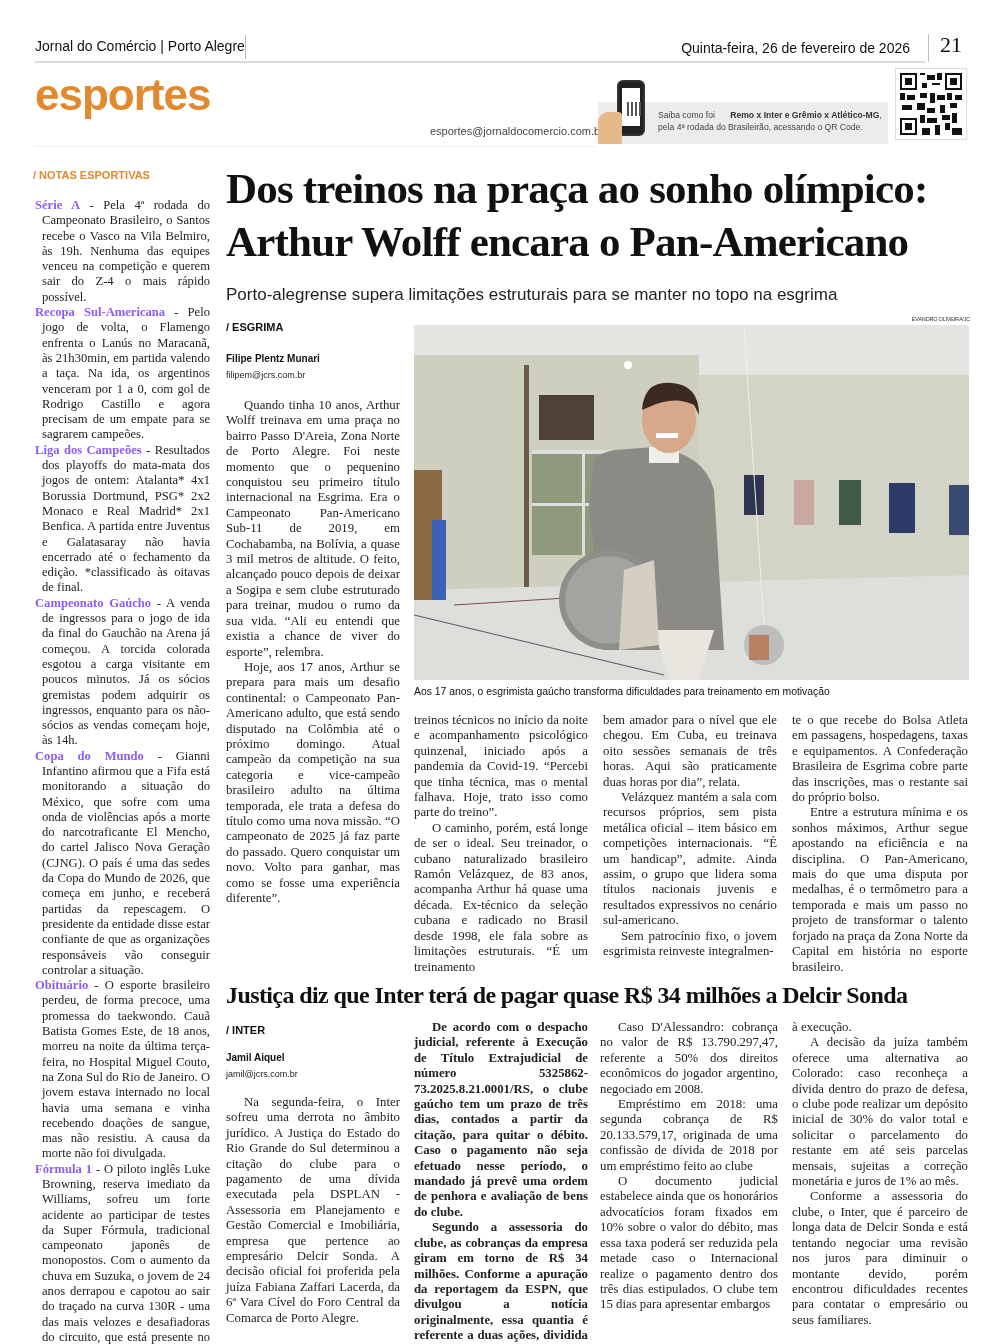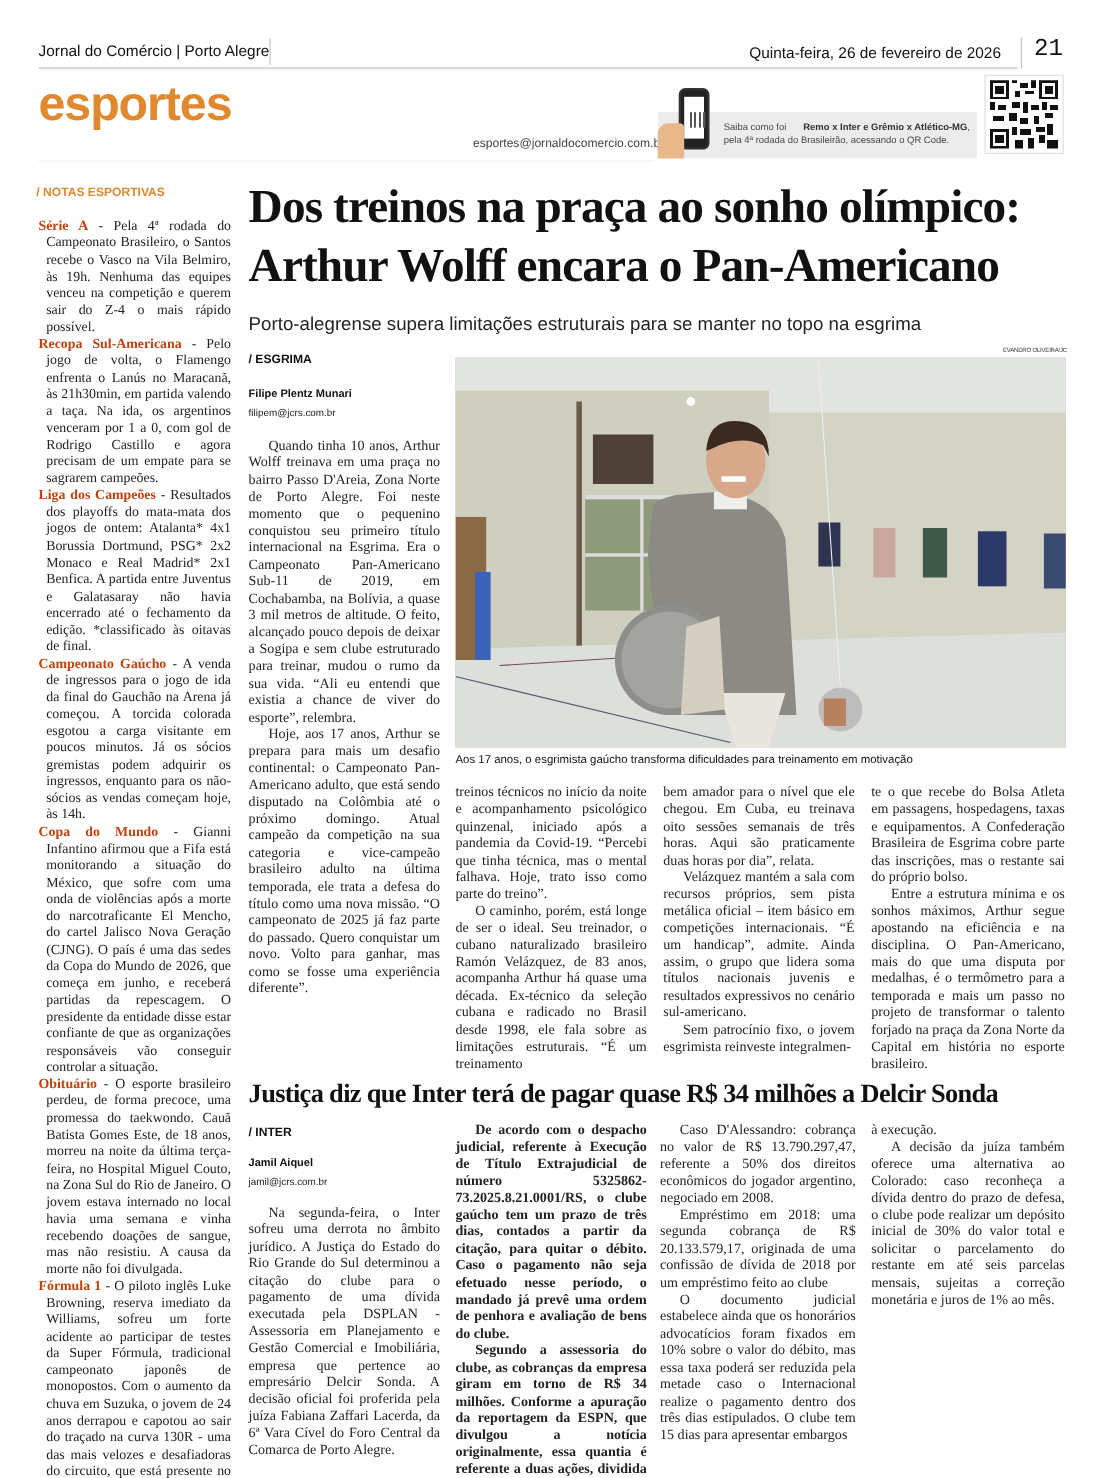--- a/index.html
+++ b/index.html
@@ -6,42 +6,42 @@
   html, body { width: 1003px; height: 1344px; background: #ffffff; overflow: hidden; }
   body { position: relative; font-family: "DejaVu Serif", serif; color: #1a1a1a; }
 
   
   #masthead { position: absolute; left: 35px; top: 35px; width: 935px; height: 28px; }
   #pub-name { position: absolute; left: 0; top: 3px; font-family: "Liberation Sans", sans-serif; font-size: 14px; color: #111; }
   #pub-divider { position: absolute; left: 210px; top: 0; width: 1px; height: 24px; background: #bdbdbd; }
   #header-rule { position: absolute; left: 35px; top: 61px; width: 890px; height: 2px; background: #d9d9d9; }
   #date { position: absolute; right: 60px; top: 5px; font-family: "Liberation Sans", sans-serif; font-size: 14px; color: #111; }
   #page-num-div { position: absolute; left: 928px; top: 34px; width: 1px; height: 28px; background: #bdbdbd; }
-  #page-num { position: absolute; left: 940px; top: 32px; font-family: Liberation Mono, monospace; font-size: 22px; color: #111; }
+  #page-num { position: absolute; left: 940px; top: 32px; font-family: Liberation Serif, serif; font-size: 22px; color: #111; }
 
   #section { position: absolute; left: 35px; top: 70px; font-family: Liberation Sans, sans-serif; font-weight: bold; font-size: 44px; color: #e0892e; letter-spacing: -1px; }
   #email { position: absolute; left: 430px; top: 125px; font-family: "Liberation Sans", sans-serif; font-size: 11px; color: #444; }
   #email-rule { position: absolute; left: 35px; top: 146px; width: 560px; height: 1px; background: #eee; }
 
   
   #promo { position: absolute; left: 598px; top: 102px; width: 290px; height: 42px; background: #ececec; }
   #promo-phone { position: absolute; left: 617px; top: 80px; width: 28px; height: 56px; background: #222; border-radius: 6px; border: 2px solid #333; }
   #promo-phone .screen { position: absolute; left: 3px; top: 6px; width: 18px; height: 38px; background: #fff; }
   #promo-phone .qrmini { position: absolute; left: 5px; top: 14px; width: 14px; height: 14px; background: repeating-linear-gradient(90deg,#555 0 2px,#fff 2px 4px); }
   #promo-hand { position: absolute; left: 598px; top: 112px; width: 24px; height: 32px; background: #e7b98a; border-radius: 10px 4px 2px 2px; }
   #promo-text { position: absolute; left: 658px; top: 109px; width: 228px; font-family: "Liberation Sans", sans-serif; font-size: 8.6px; line-height: 12px; color: #444; }
   #promo-text b { color: #333; padding-left: 13px; }
   #qr { position: absolute; left: 895px; top: 68px; width: 72px; height: 72px; border: 1px solid #ddd; background: #fff; padding: 4px; }
   #qr svg { width: 62px; height: 62px; display: block; }
 
   
   #notes-kicker { position: absolute; left: 33px; top: 169px; font-family: "Liberation Sans", sans-serif; font-weight: bold; font-size: 11px; color: #e0892e; }
   #notes { position: absolute; left: 35px; top: 198px; width: 175px; font-family: "Liberation Serif", serif; font-size: 12.6px; line-height: 15.3px; color: #222; }
   .note { text-align: justify; padding-left: 7px; text-indent: -7px; margin-bottom: 0; }
-  .note b { font-weight: bold; color: #c2410c; }
+  .note b { font-weight: bold; color: #8b5cf6; }
 
   
   #headline { position: absolute; left: 226px; top: 162px; width: 760px; font-family: "Liberation Serif", serif; font-weight: bold; font-size: 43px; line-height: 53px; color: #111; letter-spacing: -0.8px; }
   #deck { position: absolute; left: 226px; top: 285px; font-family: "Liberation Sans", sans-serif; font-size: 17px; color: #222; }
   #kicker1 { position: absolute; left: 226px; top: 321px; font-family: "Liberation Sans", sans-serif; font-weight: bold; font-size: 11px; color: #111; text-align: right; }
   #author1 { position: absolute; left: 226px; top: 353px; font-family: "Liberation Sans", sans-serif; font-weight: bold; font-size: 10px; color: #111; }
   #author1-email { position: absolute; left: 226px; top: 370px; font-family: "Liberation Sans", sans-serif; font-size: 9px; color: #222; }
 
   .body-col { position: absolute; font-family: "Liberation Serif", serif; font-size: 12.8px; line-height: 15.4px; color: #222; text-align: justify; }
   .body-col p { text-indent: 18px; }
@@ -222,13 +222,14 @@
   <p>Segundo a assessoria do clube, as cobranças da empresa giram em torno de R$ 34 milhões. Conforme a apuração da reportagem da ESPN, que divulgou a notícia originalmente, essa quantia é referente a duas ações, dividida da seguinte forma:</p>
 </div>
 <div id="c2col3" class="body-col">
   <p>Caso D'Alessandro: cobrança no valor de R$ 13.790.297,47, referente a 50% dos direitos econômicos do jogador argentino, negociado em 2008.</p>
   <p>Empréstimo em 2018: uma segunda cobrança de R$ 20.133.579,17, originada de uma confissão de dívida de 2018 por um empréstimo feito ao clube</p>
   <p>O documento judicial estabelece ainda que os honorários advocatícios foram fixados em 10% sobre o valor do débito, mas essa taxa poderá ser reduzida pela metade caso o Internacional realize o pagamento dentro dos três dias estipulados. O clube tem 15 dias para apresentar embargos</p>
 </div>
 <div id="c2col4" class="body-col">
   <p class="noindent">à execução.</p>
   <p>A decisão da juíza também oferece uma alternativa ao Colorado: caso reconheça a dívida dentro do prazo de defesa, o clube pode realizar um depósito inicial de 30% do valor total e solicitar o parcelamento do restante em até seis parcelas mensais, sujeitas a correção monetária e juros de 1% ao mês.</p>
+  <p>Conforme a assessoria do clube, o Inter, que é parceiro de longa data de Delcir Sonda e está tentando negociar uma revisão nos juros para diminuir o montante devido, porém encontrou dificuldades recentes para contatar o empresário ou seus familiares.</p>
 </div>
 
 </body></html>

